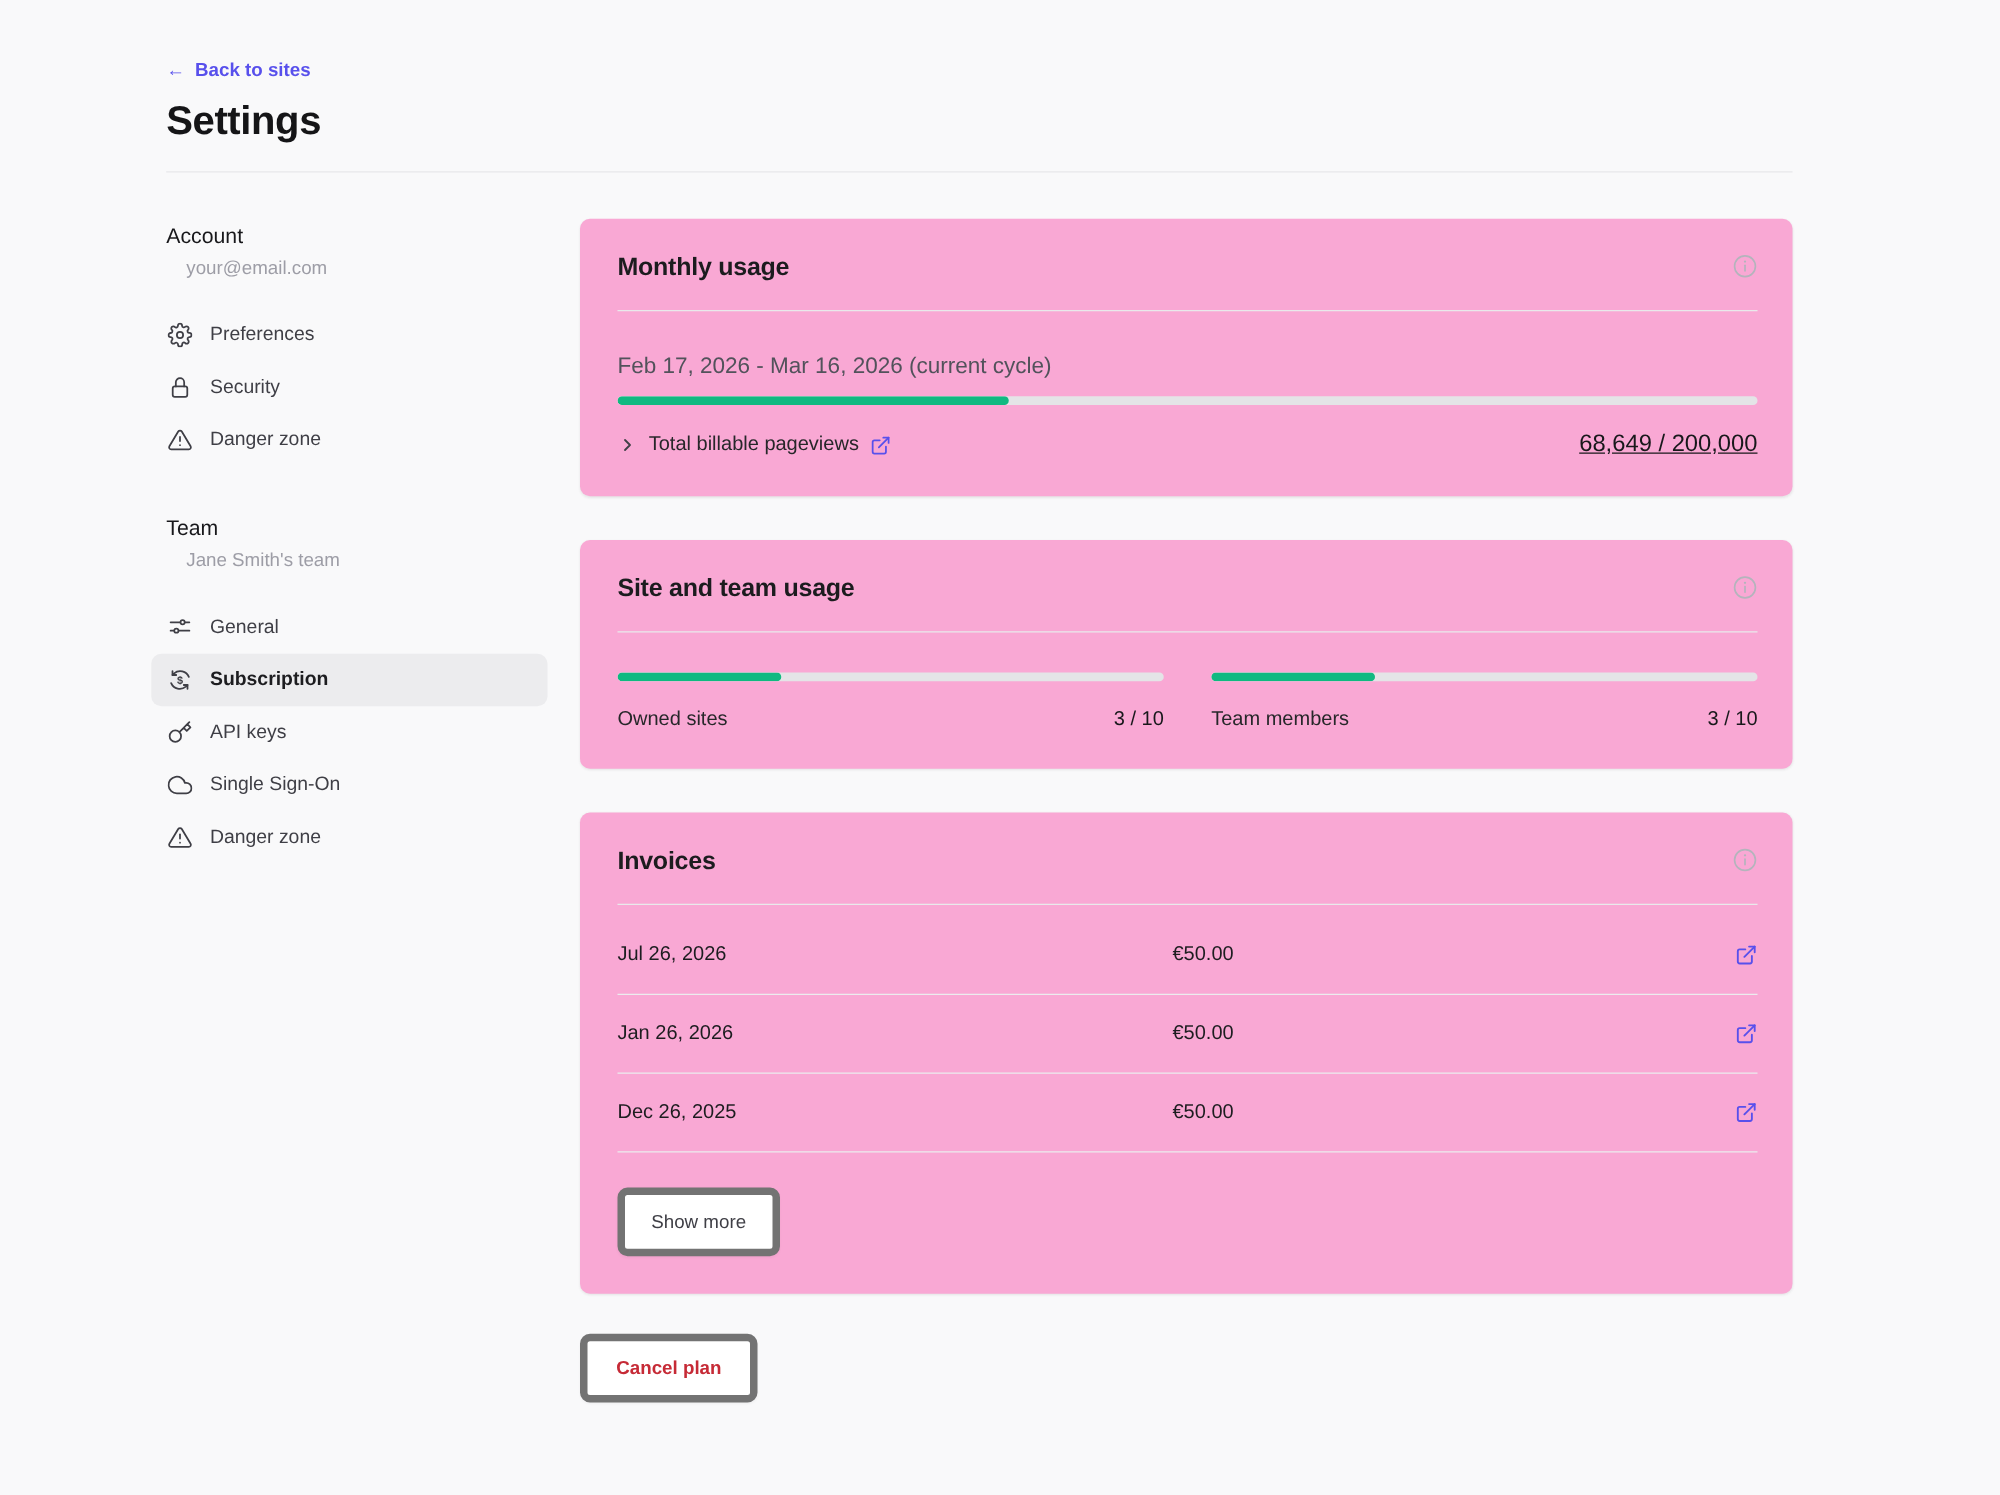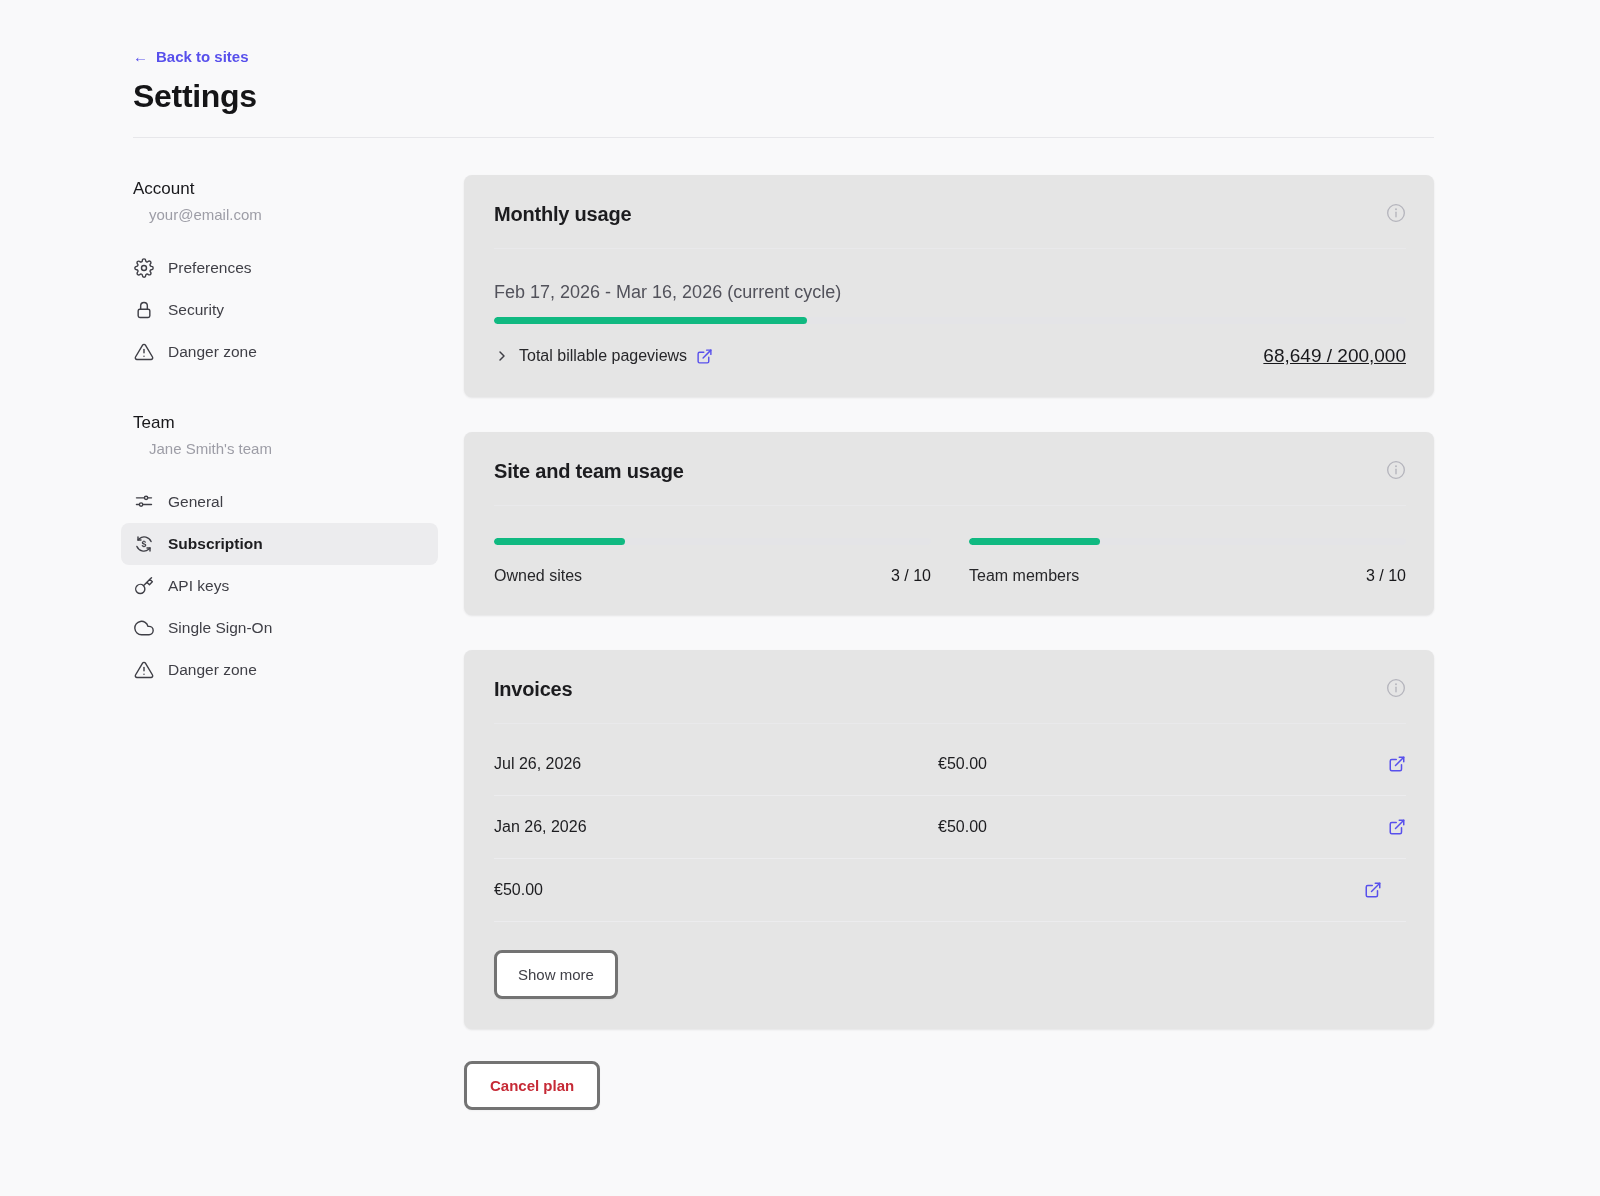--- a/index.html
+++ b/index.html
@@ -37,21 +37,21 @@
     padding:11px 13px; border-radius:8px; cursor:pointer;
     font-size:15.5px; color:#3f3f46;
   }
   .side-item.active { background:#ececee; font-weight:700; color:#1d1d20; }
   .side-item .icn { display:inline-flex; width:20px; height:20px; color:#3f3f46; flex-shrink:0; }
   .side-section-team { margin-top:40px; }
   svg { display:block; }
 
   
   .card {
-    background:#e5e5e5; border-radius:8px;
+    background:#f9a8d4; border-radius:8px;
     box-shadow:0 1px 2px rgba(0,0,0,0.05), 0 1px 3px rgba(0,0,0,0.04);
     padding:28px 28px 30px 30px;
     margin-bottom:35px;
   }
   .card-head { display:flex; align-items:flex-start; justify-content:space-between; }
   .card-title { margin:0; font-size:20px; font-weight:600; color:#1c1c1f; letter-spacing:-0.2px; }
   .info-btn { background:none; border:none; padding:0; cursor:pointer; color:#b4b4bc; display:inline-flex; }
   .card-rule { border:none; border-top:1px solid #e9e9eb; margin:22px 0 0; }
 
   
@@ -76,21 +76,21 @@
   .invoice-row {
     display:grid; grid-template-columns:1fr 1fr 24px; align-items:center;
     padding:22px 0; border-bottom:1px solid #ececee;
   }
   .invoice-list { margin-top:9px; }
   .invoice-date { font-size:16px; color:#1d1d20; }
   .invoice-amount { font-size:16px; color:#1d1d20; }
   .invoice-link { justify-self:end; display:inline-flex; width:18px; height:18px; color:#5850ec; cursor:pointer; }
 
   .btn {
-    display:inline-block; background:#ffffff; border:3px solid #737373; border-radius:8px;
+    display:inline-block; background:#ffffff; border:6px solid #737373; border-radius:8px;
     font-family:inherit; font-size:15px; color:#3f3f46; font-weight:500;
     padding:13px 21px; cursor:pointer;
     box-shadow:0 1px 2px rgba(0,0,0,0.04);
   }
   .show-more { margin-top:28px; }
   .cancel-plan { color:#c62a36; font-weight:700; padding:13px 23px; margin-top:-3px; }
 </style>
 </head>
 <body>
 
@@ -304,20 +304,21 @@
             <span class="invoice-amount">€50.00</span>
             <span class="invoice-link">
               <svg viewBox="0 0 24 24" fill="none" stroke="currentColor" stroke-width="2" stroke-linecap="round" stroke-linejoin="round">
                   <path d="M18 13v6a2 2 0 0 1-2 2H5a2 2 0 0 1-2-2V8a2 2 0 0 1 2-2h6"></path>
                   <polyline points="15 3 21 3 21 9"></polyline>
                   <line x1="10" y1="14" x2="21" y2="3"></line>
                 </svg>
             </span>
           </div>
           <div class="invoice-row">
+            <span class="invoice-date">Dec 26, 2025</span>
             <span class="invoice-amount">€50.00</span>
             <span class="invoice-link">
               <svg viewBox="0 0 24 24" fill="none" stroke="currentColor" stroke-width="2" stroke-linecap="round" stroke-linejoin="round">
                   <path d="M18 13v6a2 2 0 0 1-2 2H5a2 2 0 0 1-2-2V8a2 2 0 0 1 2-2h6"></path>
                   <polyline points="15 3 21 3 21 9"></polyline>
                   <line x1="10" y1="14" x2="21" y2="3"></line>
                 </svg>
             </span>
           </div>
         </div>

